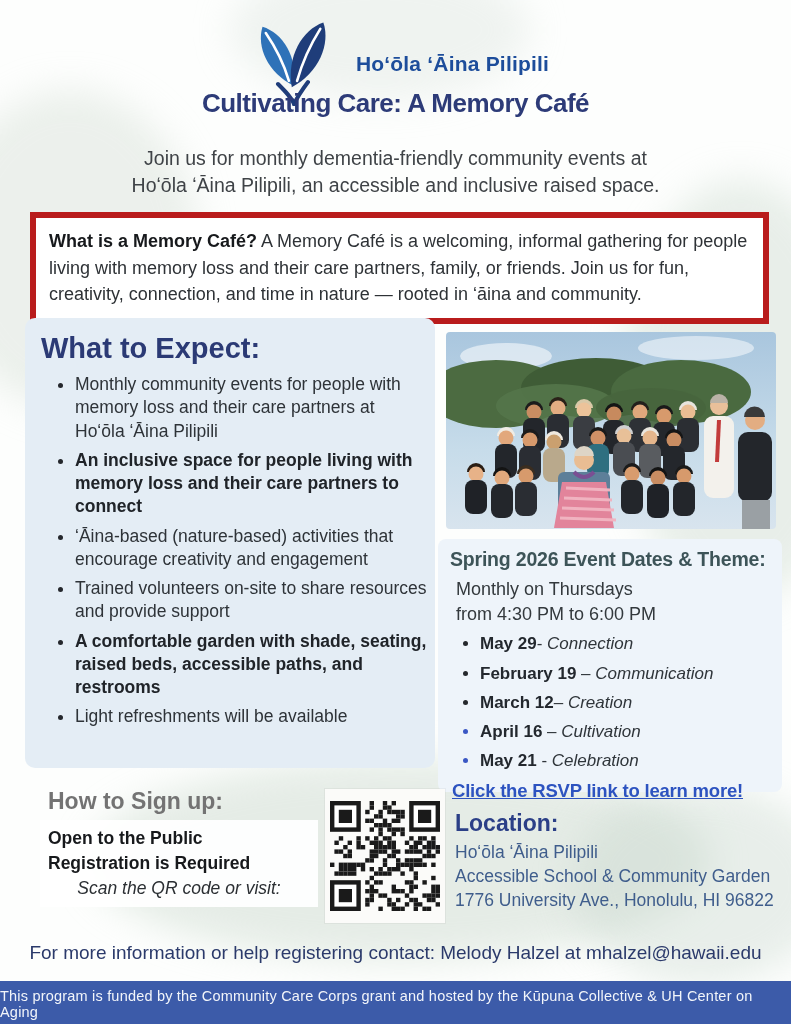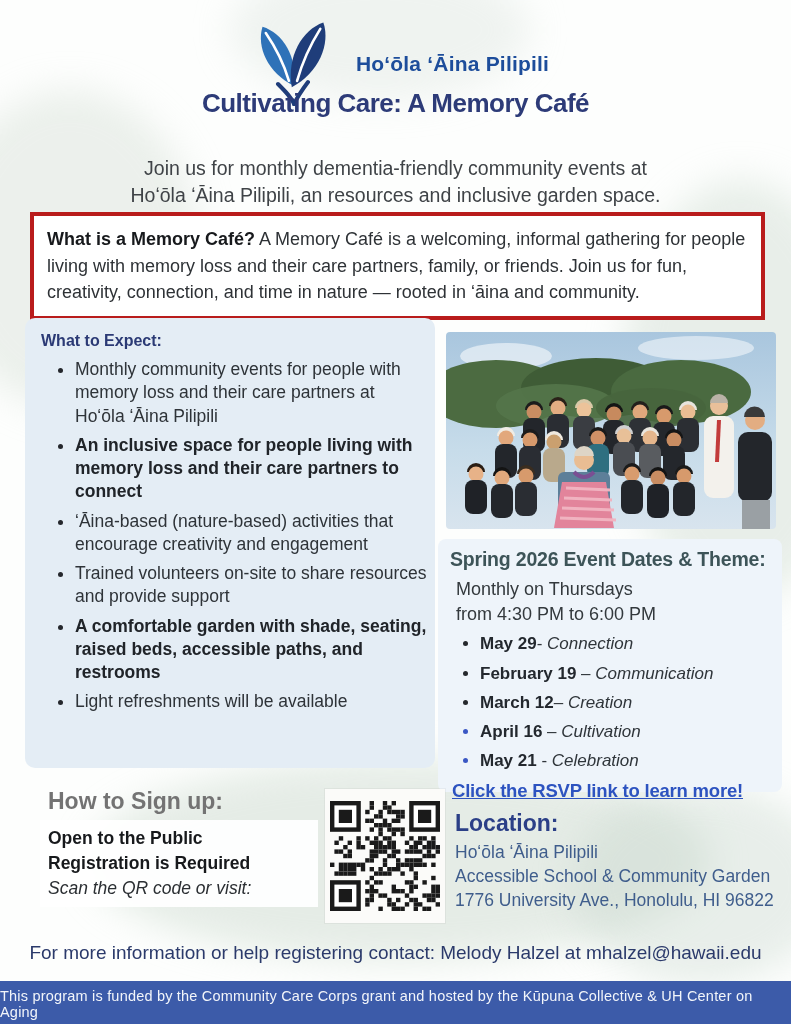--- a/index.html
+++ b/index.html
@@ -14,33 +14,33 @@
   .b2{right:-70px;top:180px;width:240px;height:420px;background:rgba(198,214,201,.38);}
   .b3{left:90px;top:760px;width:620px;height:200px;background:rgba(196,213,198,.42);}
   .b4{right:-40px;bottom:40px;width:260px;height:200px;background:rgba(200,215,204,.4);}
   .b5{left:230px;top:-40px;width:300px;height:140px;background:rgba(210,220,212,.3);}
 
   
   .brand{position:absolute;left:0;top:18px;width:100%;display:flex;justify-content:center;align-items:center;gap:10px;}
   .brand-text{color:#1d4d9b;font-weight:bold;font-size:21px;line-height:1.22;letter-spacing:.2px;}
   .title{position:absolute;left:0;top:88px;width:100%;text-align:center;
          color:#2d3b78;font-size:26px;font-weight:800;letter-spacing:-.5px;}
-  .subtitle{position:absolute;left:0;top:155px;width:100%;text-align:center;
+  .subtitle{position:absolute;left:0;top:145px;width:100%;text-align:center;
             color:#3f4347;font-size:19.5px;line-height:1.38;}
 
   
   .intro-box{position:absolute;left:30px;top:212px;width:701px;
-             background:#fff;border:4px solid #b91c1c;padding:10px 13px;
+             background:#fff;border:6px solid #b91c1c;padding:10px 13px;
              font-size:18px;line-height:1.48;color:#2e3236;}
   .intro-box b{color:#17191c;}
 
   
   .expect-panel{position:absolute;left:25px;top:318px;width:410px;height:450px;
                 background:#e4edf5;border-radius:10px;padding:12px 8px 0 16px;box-sizing:border-box;}
-  .expect-h{color:#2b3a75;font-size:16px;font-weight:800;margin:2px 0 8px 0;}
+  .expect-h{color:#2b3a75;font-size:29px;font-weight:800;margin:2px 0 8px 0;}
   .expect-ul{margin:0;padding-left:34px;font-size:17.5px;line-height:1.33;color:#2e3338;}
   .expect-ul li{margin-bottom:6px;}
   .expect-ul li::marker{color:#24272c;}
   .expect-ul li.bold{font-weight:bold;color:#202429;}
 
   
   .photo{position:absolute;left:446px;top:332px;width:330px;height:197px;border-radius:4px;overflow:hidden;}
 
   
   .events-panel{position:absolute;left:438px;top:539px;width:344px;height:253px;
@@ -54,21 +54,21 @@
   .events-ul .d{font-weight:bold;color:#23282e;}
   .events-ul .t{font-style:italic;}
   .rsvp{display:inline-block;margin-left:2px;color:#2d53c0;font-size:18.5px;font-weight:800;
         text-decoration:underline;letter-spacing:-.2px;}
 
   
   .signup-h{position:absolute;left:48px;top:788px;color:#737373;font-size:23px;font-weight:800;}
   .signup-card{position:absolute;left:40px;top:820px;width:262px;background:rgba(255,255,255,.93);
                padding:6px 8px;font-size:17.5px;line-height:1.42;color:#17191c;}
   .signup-card .b{font-weight:bold;display:block;}
-  .signup-card .i{font-style:italic;display:block;color:#2b2f33;}
+  .signup-card .i{font-style:italic;display:block;color:#2b2f33;text-align:center;}
   .signup-card .u{font-weight:bold;display:block;text-decoration:underline;font-size:18.5px;}
 
   .qr-wrap{position:absolute;left:325px;top:789px;width:120px;height:134px;background:#fbfbf9;
            display:flex;align-items:center;justify-content:center;box-shadow:0 0 0 1px rgba(0,0,0,.04);}
 
   
   .loc-h{position:absolute;left:455px;top:800px;color:#2b3f87;font-size:23px;font-weight:800;margin-top:10px;}
   .loc-body{position:absolute;left:455px;top:840px;color:#3f5d8c;font-size:17.5px;line-height:1.38;}
 
   
@@ -103,21 +103,21 @@
     </span>
     <span class="brand-text">
       <span>Hoʻōla ʻĀina Pilipili</span><br>
     </span>
   </div>
 
   <div class="title">Cultivating Care: A Memory Café</div>
 
   <div class="subtitle">
     <span>Join us for monthly dementia-friendly community events at</span><br>
-    <span>Hoʻōla ʻĀina Pilipili, an resources and inclusive garden space.</span>
+    <span>Hoʻōla ʻĀina Pilipili, an accessible and inclusive raised space.</span>
   </div>
 
   <div class="intro-box">
     <b>What is a Memory Café?</b><span> A Memory Café is a welcoming, informal gathering for people living with memory loss and their care partners, family, or friends. Join us for fun, creativity, connection, and time in nature — rooted in ʻāina and community.</span>
   </div>
 
   <div class="expect-panel">
     <div class="expect-h">What to Expect:</div>
     <ul class="expect-ul">
       <li>Monthly community events for people with memory loss and their care partners at Hoʻōla ʻĀina Pilipili</li>

